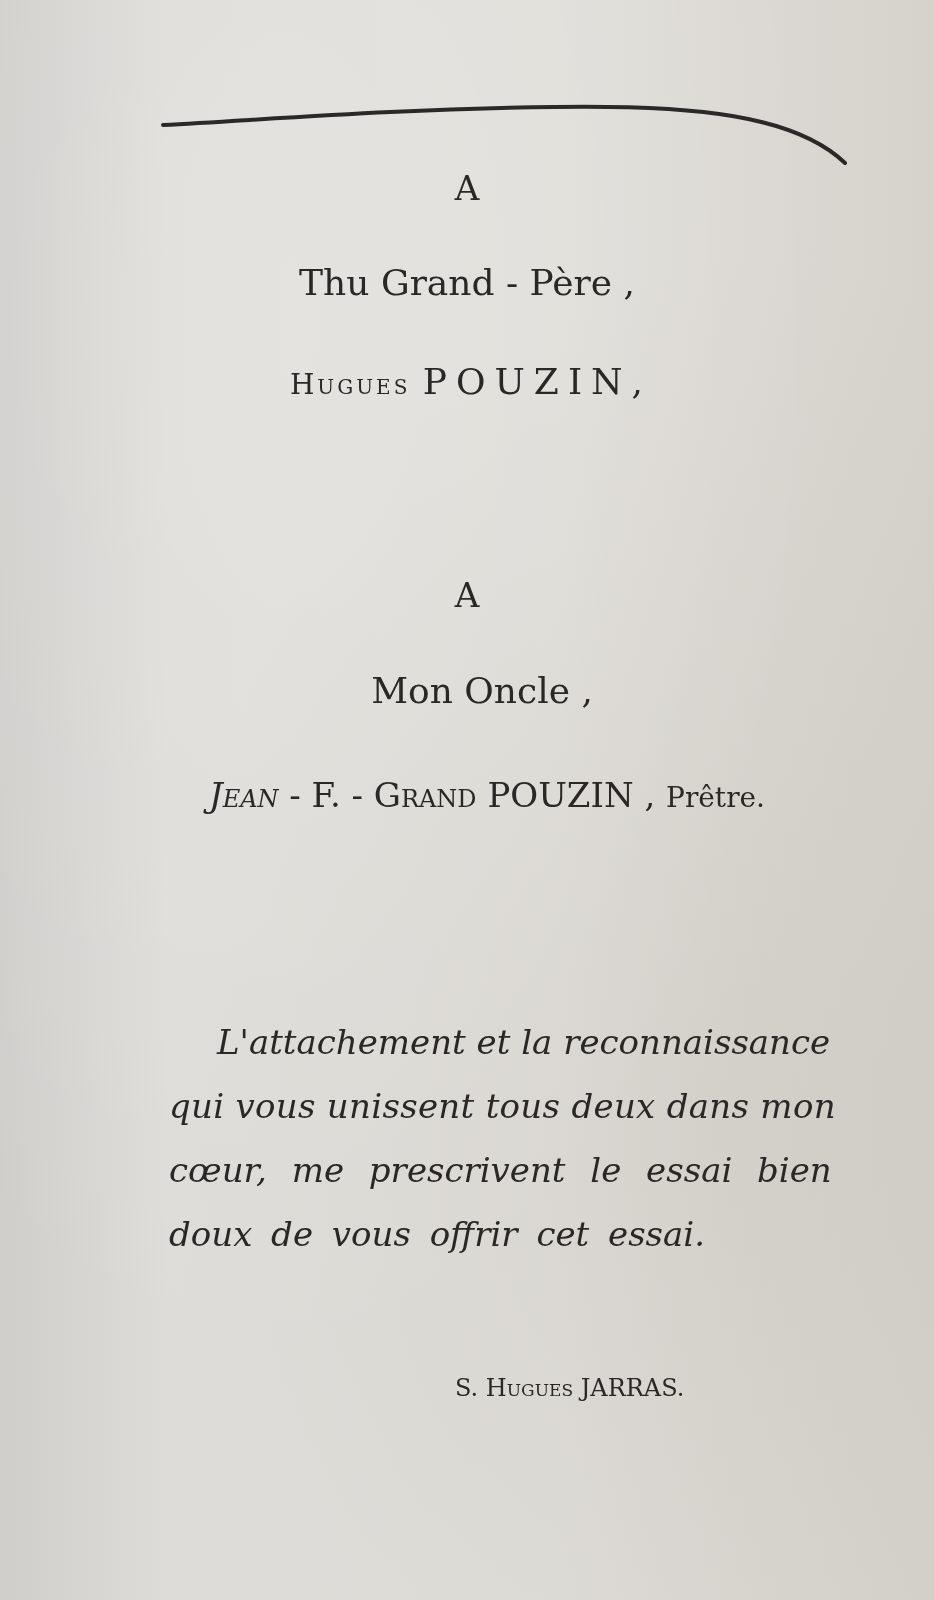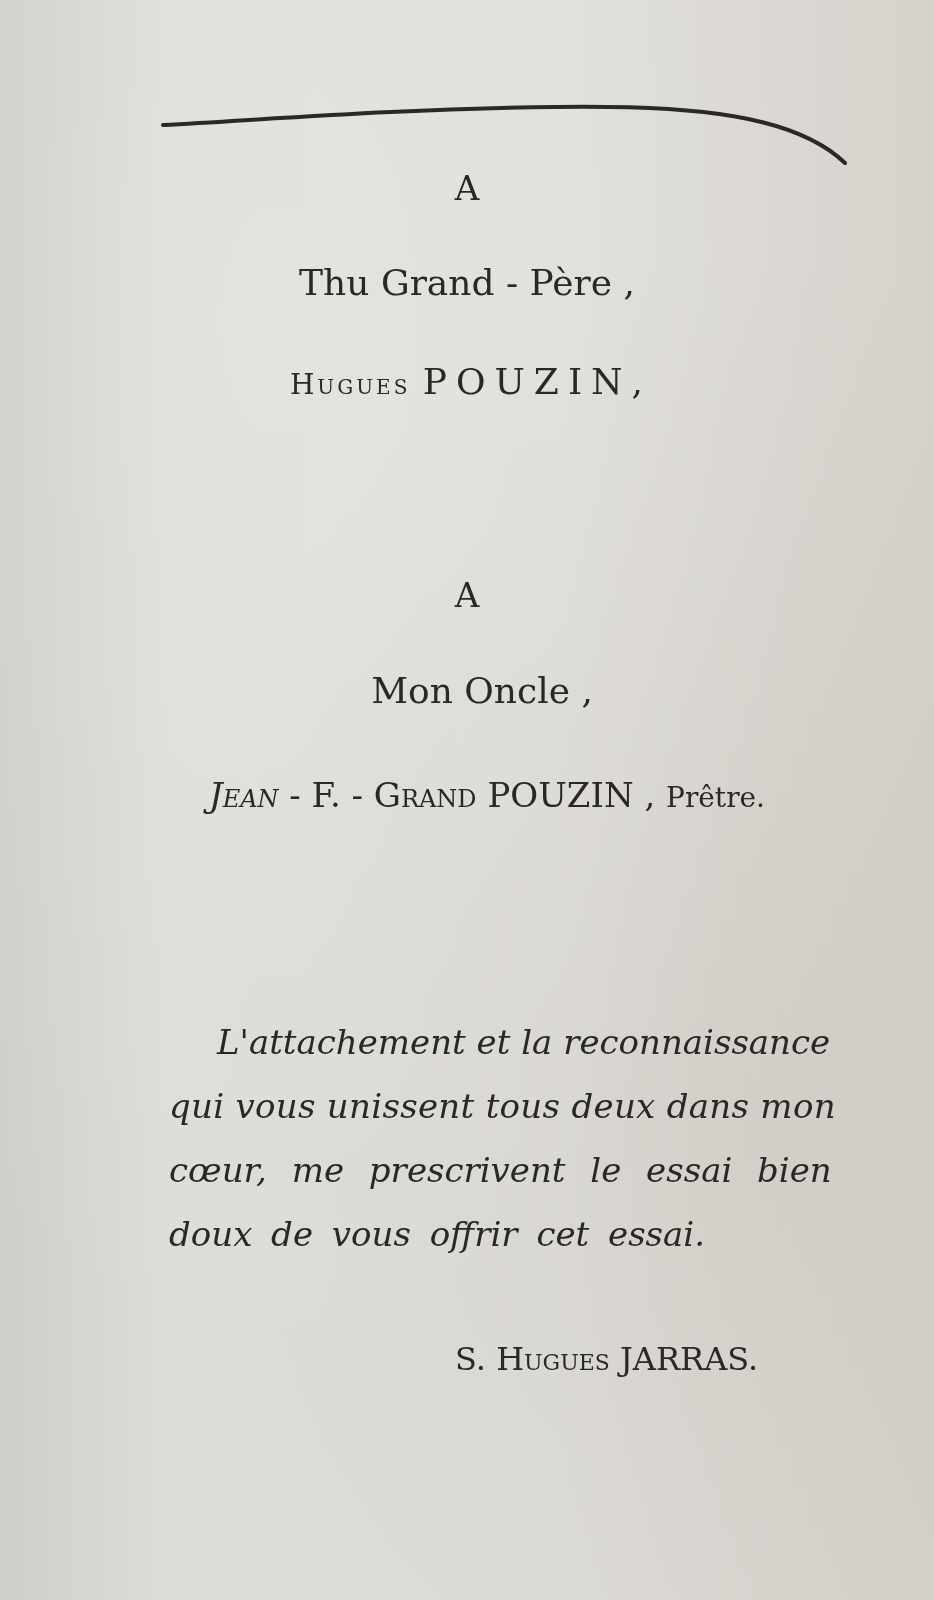--- a/index.html
+++ b/index.html
@@ -36,21 +36,21 @@
     .l-jean .small { font-size: 28px; }
     .para {
       position: absolute; left: 135px; width: 730px; top: 1010px;
       font-style: italic; font-size: 34px; line-height: 64px;
       text-align: justify;
       margin-left: 34px;
     }
     .para .line-p { display: block; white-space: nowrap; }
     .para .indent { padding-left: 48px; }
     .sig {
-      position: absolute; left: 455px; top: 1340px; font-size: 32px;
+      position: absolute; left: 455px; top: 1374px; font-size: 24px;
       white-space: nowrap;
     }
   </style>
 </head>
 <body>
 
 <div class="page">
 
   <svg class="rule" viewBox="0 0 700 80">
     <path d="M8 30 C 120 24, 240 14, 400 12 C 540 10, 640 20, 690 68" stroke="#2b2927" stroke-width="4" fill="none" stroke-linecap="round"></path>

